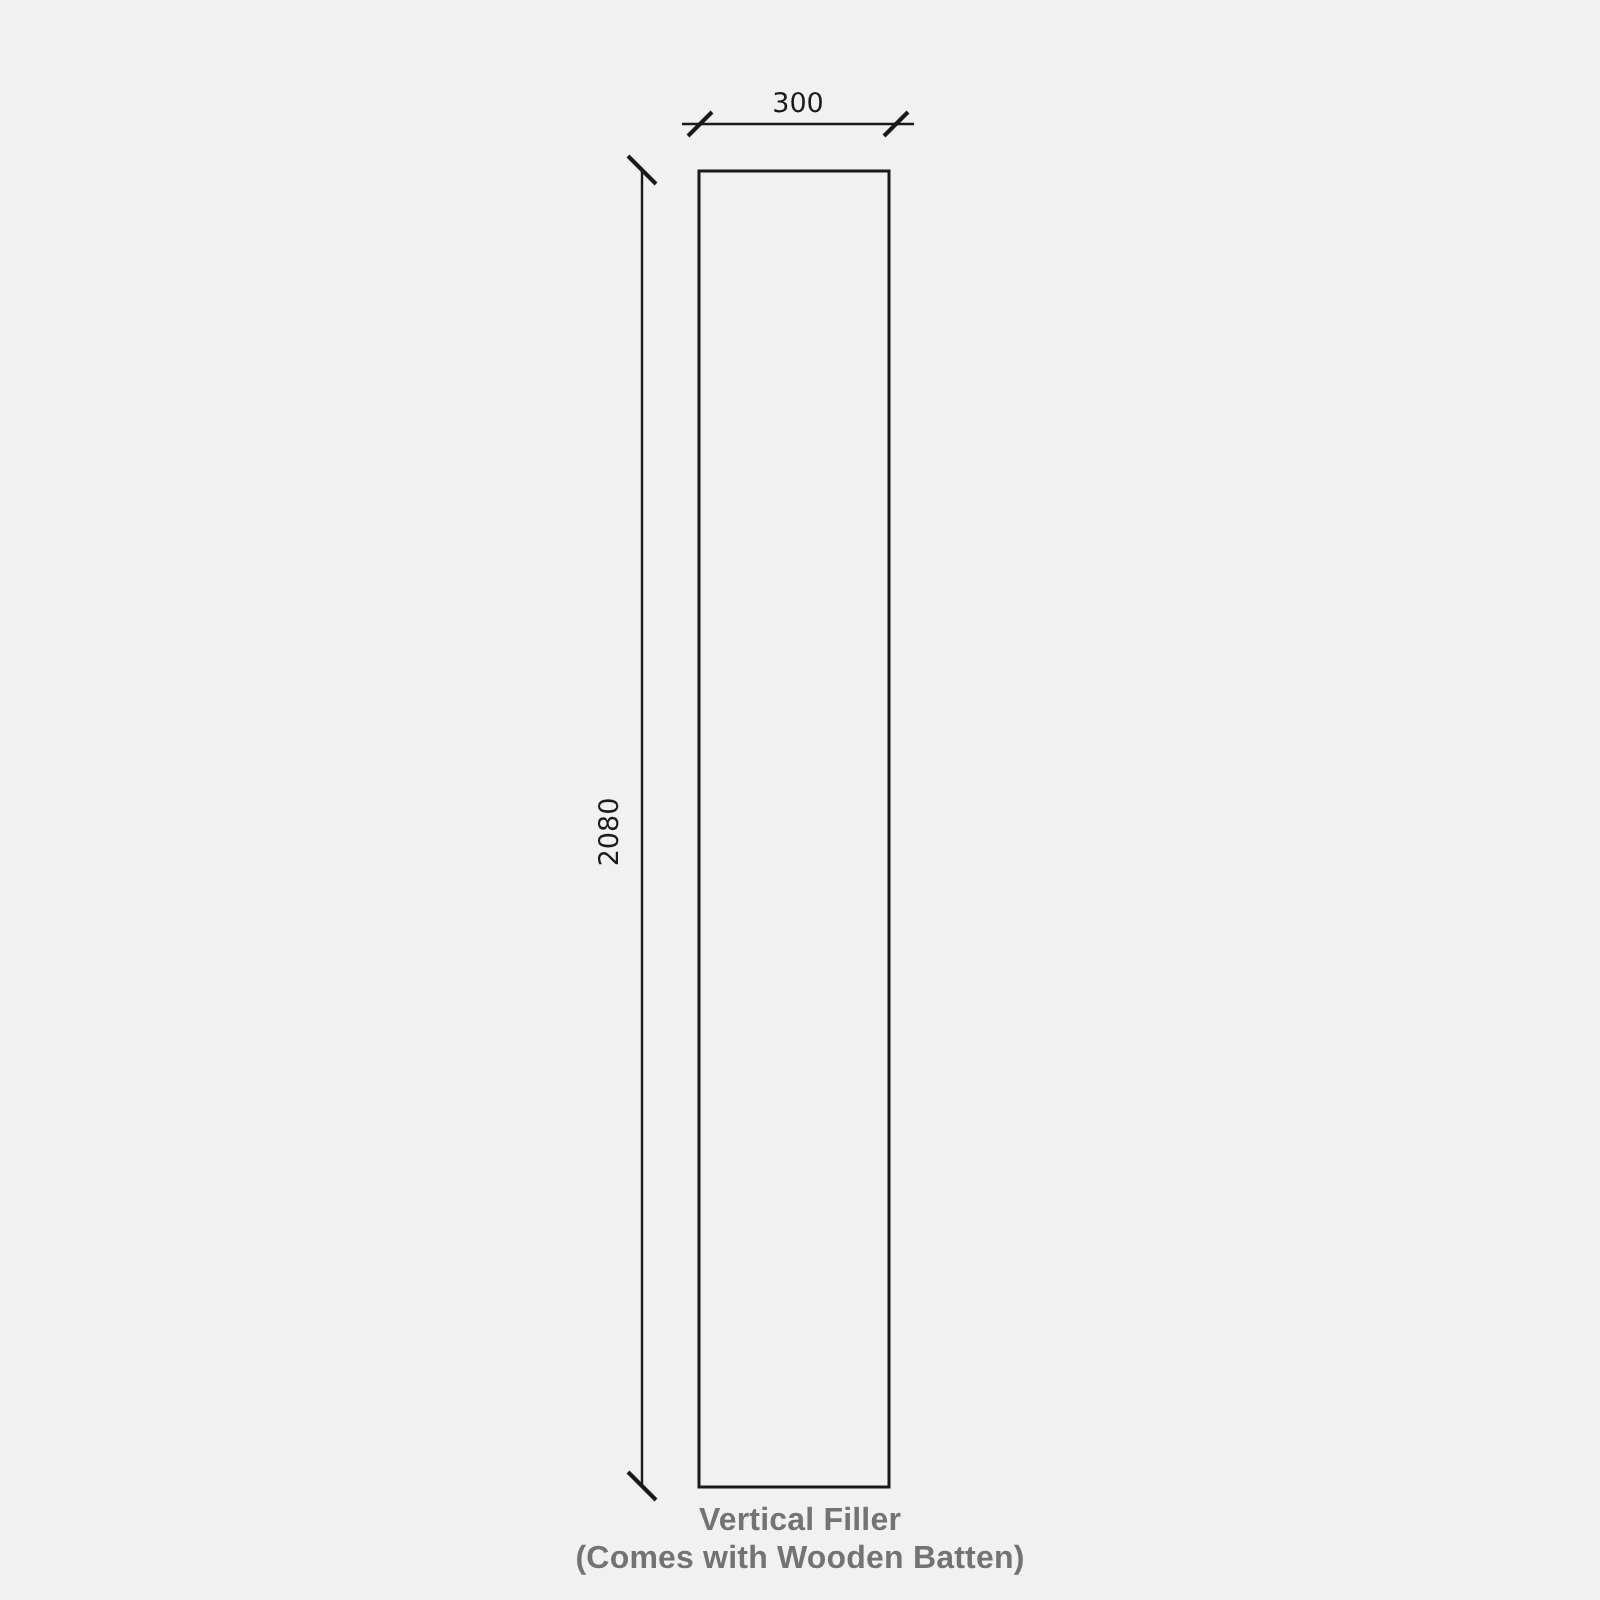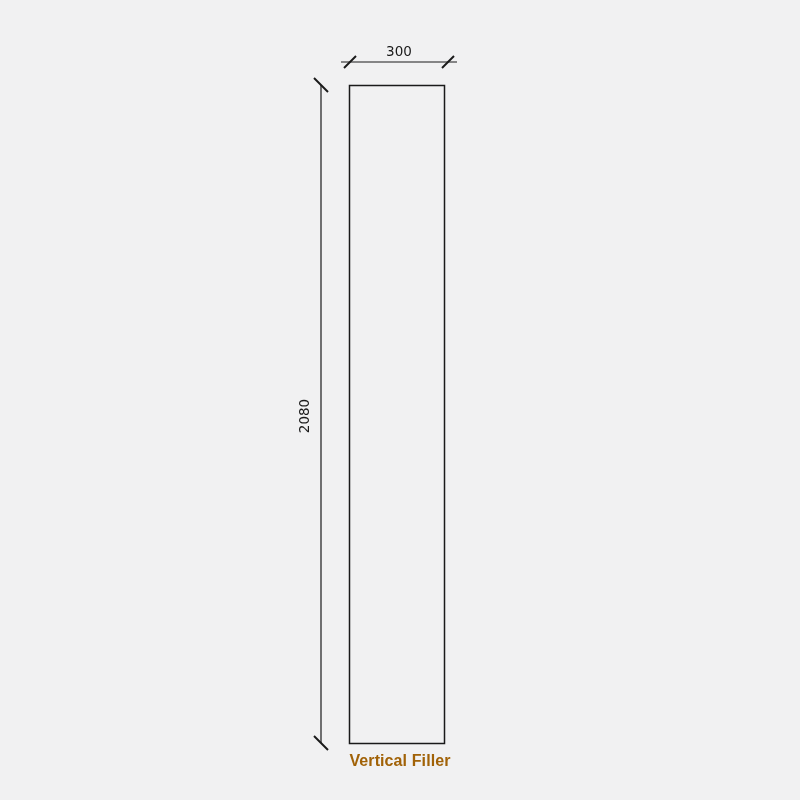--- a/index.html
+++ b/index.html
@@ -26,21 +26,21 @@
   }
   .caption {
     position: absolute;
     left: 0;
     top: 751px;
     width: 800px;
     text-align: center;
     font-weight: bold;
     font-size: 16px;
     line-height: 19px;
-    color: #a16207;
+    color: #737373;
     letter-spacing: 0.1px;
   }
 </style>
 </head>
 <body style="background: rgb(241, 241, 242);">
 
 <svg class="drawing-svg" width="800" height="800" viewBox="0 0 800 800">
 
   <rect x="349.5" y="85.5" width="95" height="658" fill="none" stroke-width="1.5" stroke="#1a1a1a"></rect>
 
@@ -54,13 +54,14 @@
   <g>
     <line x1="321" y1="85" x2="321" y2="743" stroke-width="1.2" stroke="#1a1a1a"></line>
     <line x1="314" y1="78" x2="328" y2="92" stroke-width="2" stroke="#1a1a1a"></line>
     <line x1="314" y1="736" x2="328" y2="750" stroke-width="2" stroke="#1a1a1a"></line>
     <text transform="translate(309 416) rotate(-90)" text-anchor="middle" class="dim-text" fill="#1a1a1a">2080</text>
   </g>
 </svg>
 
 <div class="caption">
   <div>Vertical Filler</div>
+  <div>(Comes with Wooden Batten)</div>
 </div>
 
 </body></html>

